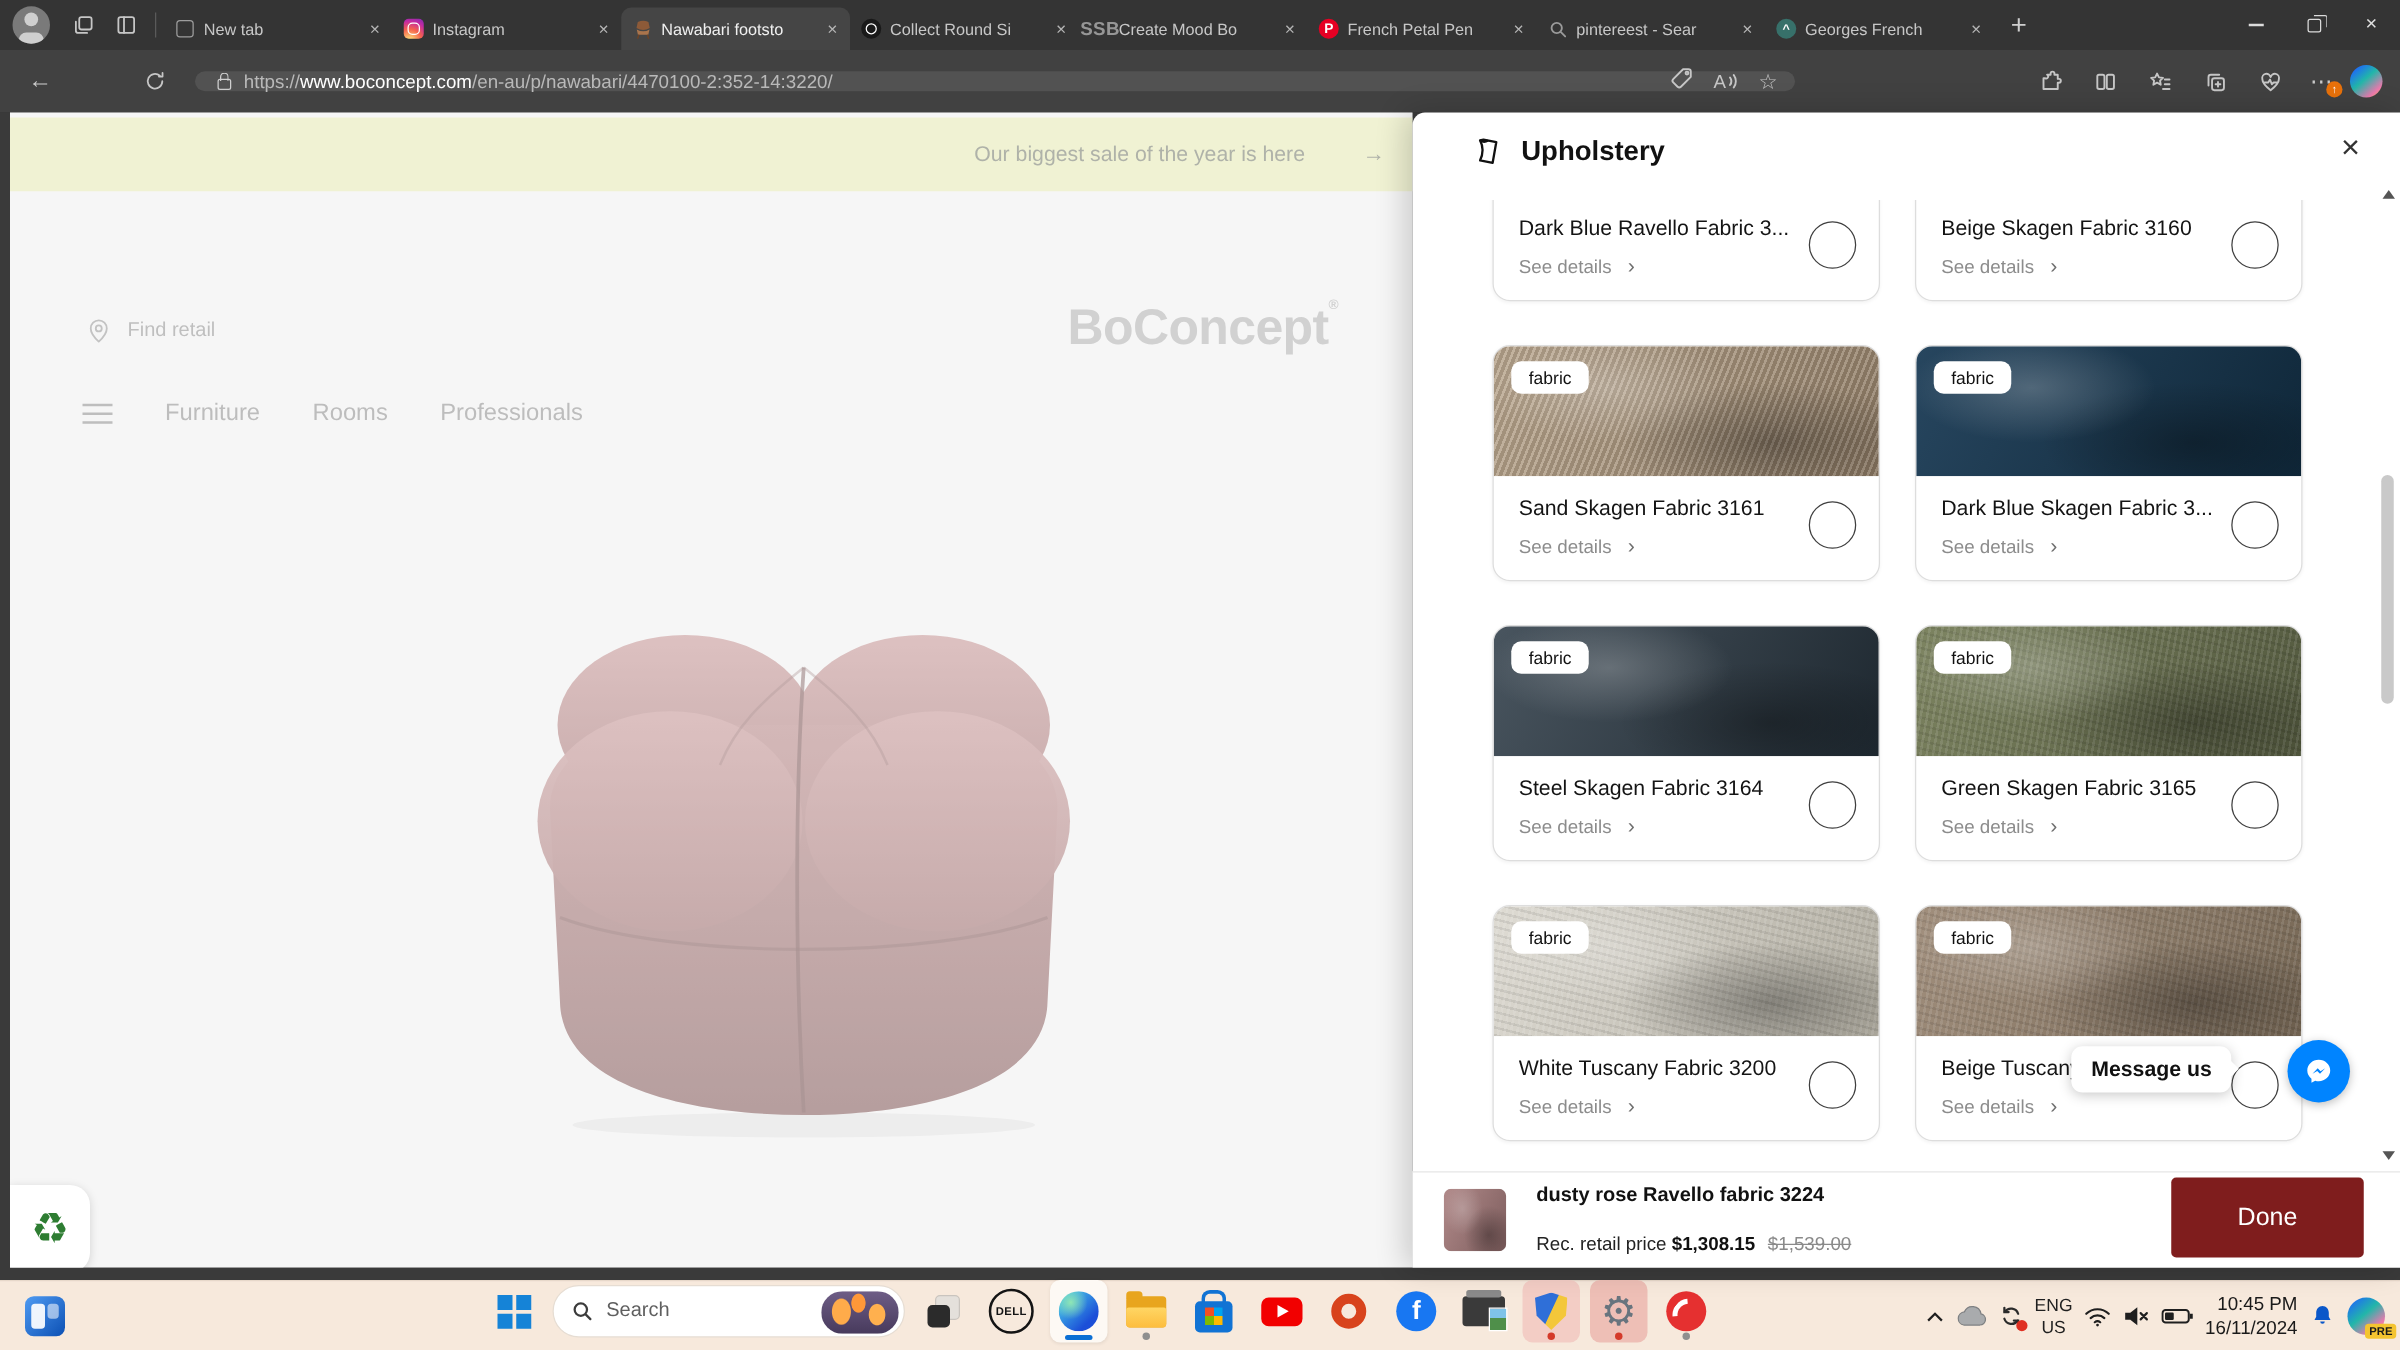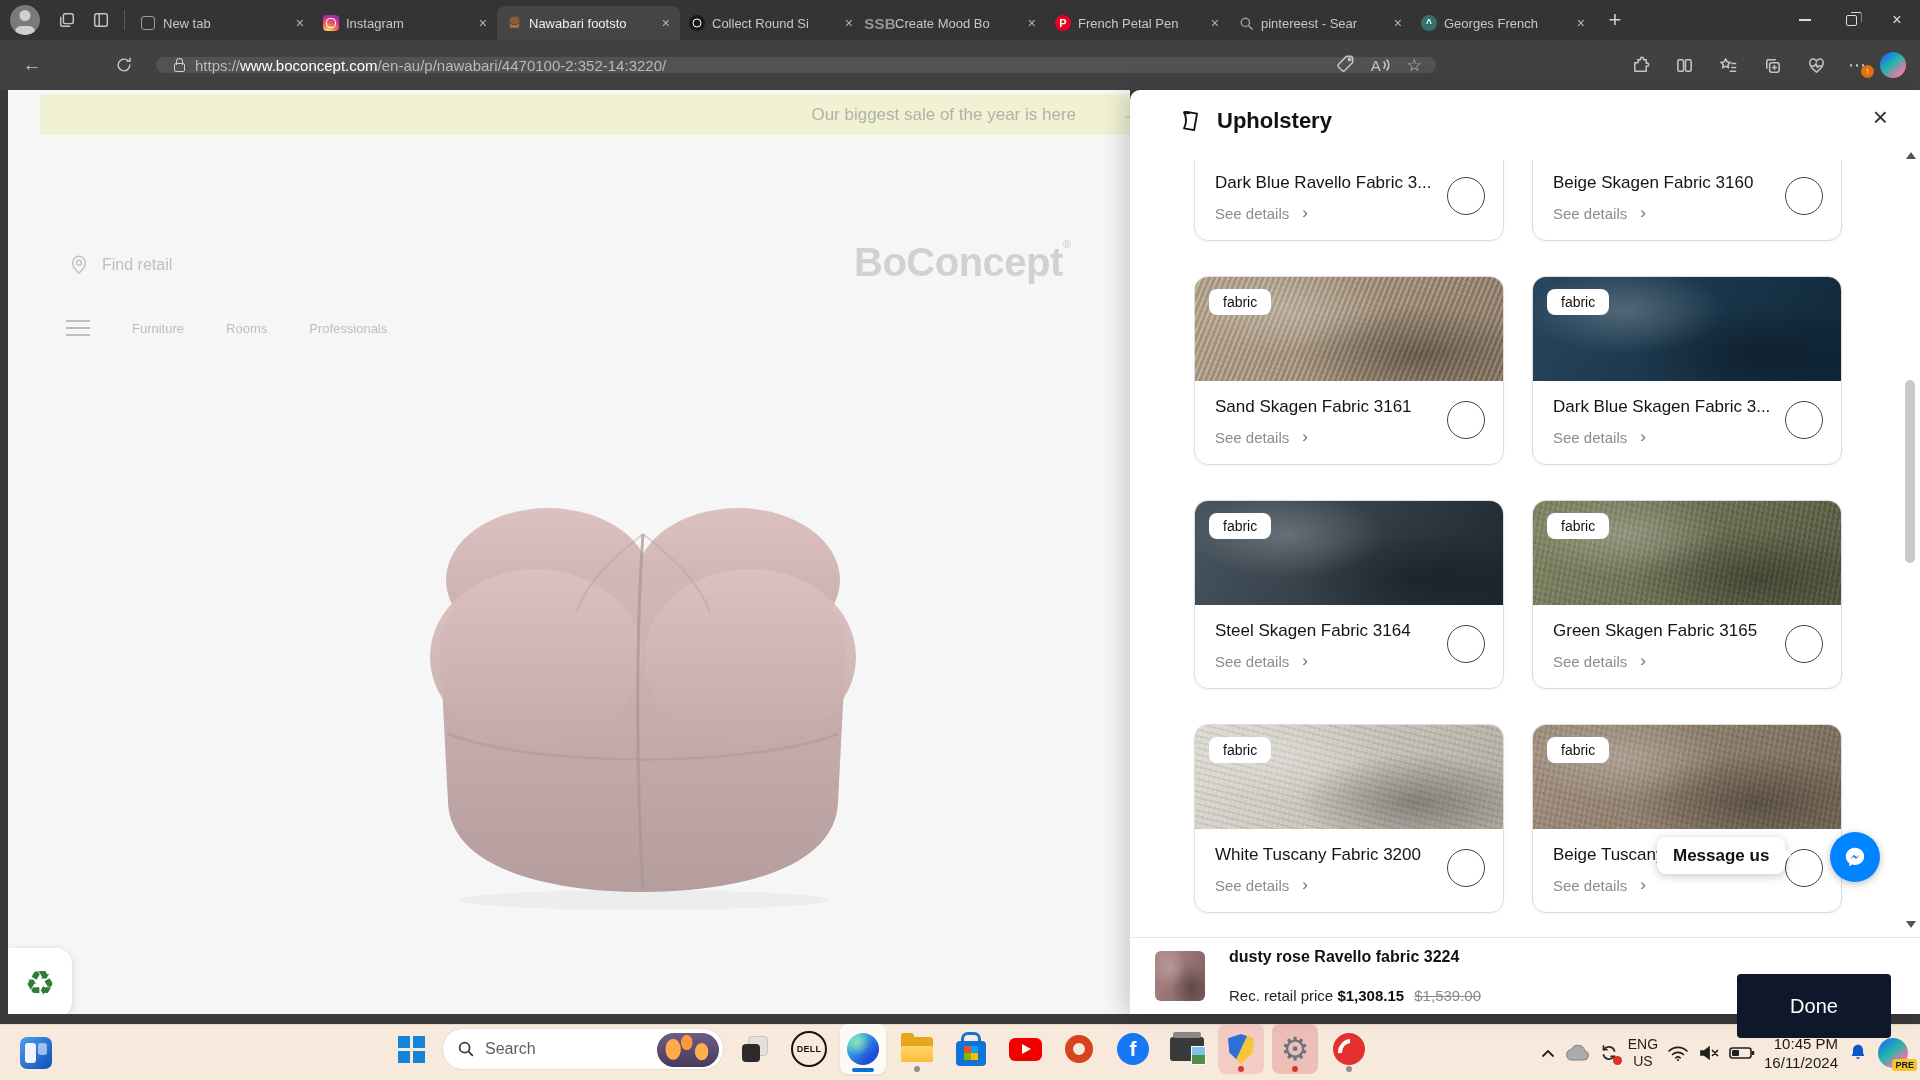--- a/index.html
+++ b/index.html
@@ -49,29 +49,29 @@
   .readaloud{display:flex;align-items:center;color:#c6c6c6;font-size:15px;gap:1px;}
   .star-g{color:#c6c6c6;font-size:17px;}
   .dots-wrap{position:relative;color:#c9c9c9;font-size:18px;width:30px;text-align:center;}
   .dots-badge{position:absolute;right:-2px;bottom:-2px;width:13px;height:13px;border-radius:50%;background:#e8710a;color:#fff;font-size:9px;line-height:13px;text-align:center;}
   .copilot-ic{width:26px;height:26px;border-radius:50%;background:linear-gradient(140deg,#1e6ff1 15%,#22b6a9 45%,#ec79ae 80%,#f3c14d 100%);}
 
   
   .content{position:absolute;left:0;top:90px;width:1920px;height:934px;background:#3a3a3a;}
   .page{position:absolute;left:8px;top:0;width:1122px;height:924px;background:#f2f2f2;overflow:hidden;}
   .page-dim{position:absolute;inset:0;background:rgba(255,255,255,.35);z-index:5;pointer-events:none;}
-  .banner{position:absolute;left:0;top:4px;width:1122px;height:41px;background:#e9ecbc;display:flex;align-items:center;justify-content:flex-end;padding-right:22px;gap:46px;font-size:17px;color:#84897b;z-index:1;margin-left:32px;}
+  .banner{position:absolute;left:0;top:4px;width:1122px;height:59px;background:#e9ecbc;display:flex;align-items:center;justify-content:flex-end;padding-right:22px;gap:46px;font-size:17px;color:#84897b;z-index:1;}
   .banner .arr{font-size:18px;}
   .storefind{position:absolute;left:60px;top:164px;display:flex;align-items:center;gap:12px;color:#9d9d9d;font-size:16px;z-index:1;}
   .logo{position:absolute;left:846px;top:148px;font-size:40px;font-weight:bold;color:#b9b9b9;letter-spacing:-.5px;z-index:1;}
   .logo sup{font-size:11px;vertical-align:28px;}
   .navrow{position:absolute;left:58px;top:230px;display:flex;align-items:center;gap:42px;z-index:1;}
   .hamb{display:flex;flex-direction:column;gap:5px;width:24px;}
   .hamb i{height:2px;background:#9b9b9b;display:block;}
-  .navitem{font-size:13px;color:#9a9a9a;text-align:center;}
+  .navitem{font-size:19px;color:#9a9a9a;text-align:center;}
   .product{position:absolute;left:400px;top:382px;z-index:1;}
   .badge360{position:absolute;left:0;top:858px;width:64px;height:70px;background:#fff;border-radius:0 16px 16px 0;box-shadow:0 2px 8px rgba(0,0,0,.15);display:flex;align-items:center;justify-content:center;z-index:6;}
   .badge360 .rec{font-size:34px;color:#2e7d32;line-height:1;}
 
   
   .panel{position:absolute;left:1130px;top:0;width:790px;height:924px;background:#fff;border-radius:10px 0 0 0;box-shadow:-6px 0 24px rgba(0,0,0,.18);z-index:10;}
   .panel-head{position:absolute;left:47px;top:18px;display:flex;align-items:center;gap:14px;}
   .panel-title{font-size:22px;font-weight:bold;color:#111;}
   .panel-close{position:absolute;right:32px;top:14px;font-size:26px;color:#333;line-height:1;}
   .scrollarea{position:absolute;left:0;top:70px;width:790px;height:777px;overflow:hidden;}
@@ -91,21 +91,21 @@
   .msger{position:absolute;left:700px;top:742px;width:50px;height:50px;border-radius:50%;display:flex;align-items:center;justify-content:center;box-shadow:0 2px 8px rgba(0,0,0,.25);z-index:12;}
   .msg-tip{position:absolute;left:527px;top:747px;height:37px;background:#fff;border-radius:9px;box-shadow:0 2px 10px rgba(0,0,0,.22);display:flex;align-items:center;padding:0 16px;font-size:17px;font-weight:bold;color:#111;z-index:13;}
   .msg-tip::after{content:"";position:absolute;right:-4px;top:13px;width:10px;height:10px;background:#fff;transform:rotate(45deg);}
   .bottombar{position:absolute;left:0;top:847px;width:790px;height:77px;border-top:1px solid #e6e6e6;background:#fff;display:flex;align-items:center;}
   .sel-thumb{width:50px;height:50px;border-radius:6px;margin-left:25px;flex:none;}
   .sel-txt{margin-left:24px;}
   .sel-name{font-size:16px;font-weight:bold;color:#111;margin-bottom:21px;}
   .sel-price{font-size:15px;color:#222;}
   .sel-price .pnew{font-weight:bold;color:#111;}
   .sel-price .pold{color:#8a8a8a;text-decoration:line-through;margin-left:6px;}
-  .done-btn{position:absolute;right:29px;top:4px;width:154px;height:64px;background:#0f172a;color:#fff;font-size:20px;border-radius:4px;display:flex;align-items:center;justify-content:center;margin-top:32px;}
+  .done-btn{position:absolute;right:29px;top:4px;width:154px;height:64px;background:#7f1d1d;color:#fff;font-size:20px;border-radius:4px;display:flex;align-items:center;justify-content:center;}
 
   
   .taskbar{position:absolute;left:0;top:1024px;width:1920px;height:56px;background:#f7e9dc;border-top:1px solid #e7d8ca;}
   .tb-widgets{position:absolute;left:20px;top:12px;width:32px;height:32px;border-radius:7px;background:linear-gradient(135deg,#4f9bf2 0%,#0c50b4 100%);}
   .tb-widgets::before{content:"";position:absolute;left:5px;top:6px;width:11px;height:20px;border-radius:3px;background:rgba(255,255,255,.92);}
   .tb-widgets::after{content:"";position:absolute;right:5px;top:6px;width:9px;height:12px;border-radius:3px;background:rgba(255,255,255,.55);}
   .tb-center{position:absolute;left:388px;top:0;height:48px;display:flex;align-items:center;gap:8px;}
   .tcell{width:46px;height:50px;display:flex;align-items:center;justify-content:center;position:relative;border-radius:8px;flex:none;}
   .ind{position:absolute;bottom:2px;left:50%;transform:translateX(-50%);width:6px;height:6px;border-radius:50%;background:#8f8f8f;}
   .ind.red{background:#d43a2a;}

